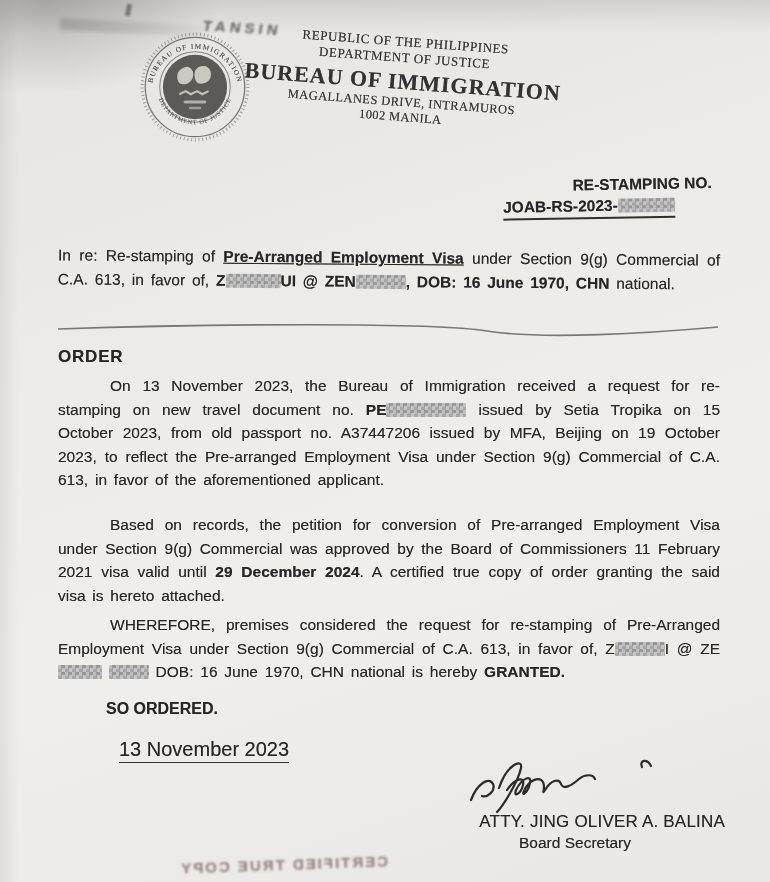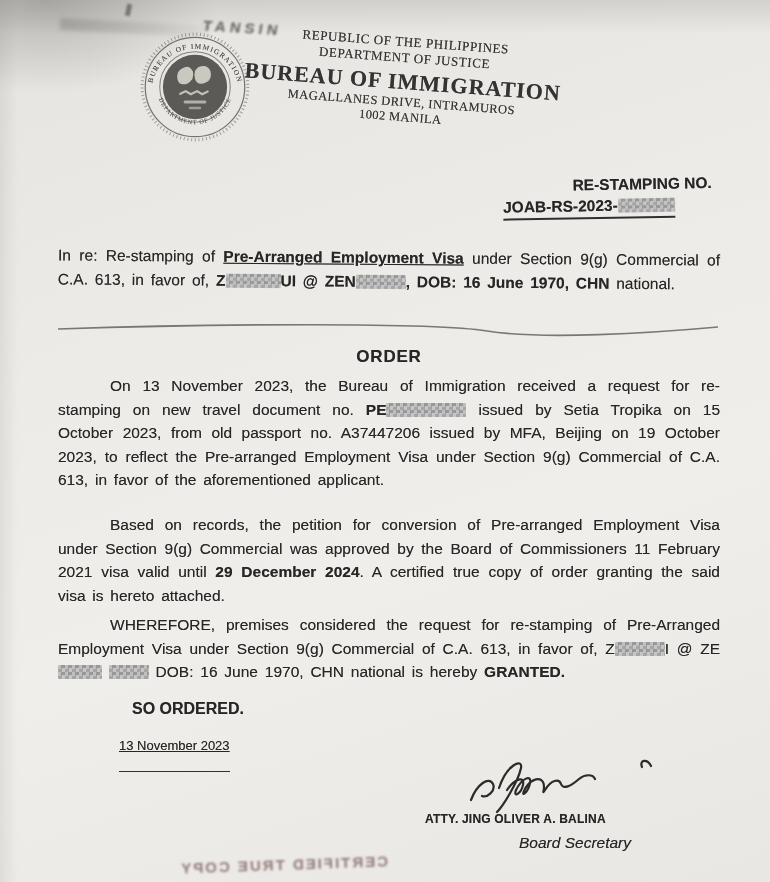--- a/index.html
+++ b/index.html
@@ -45,30 +45,30 @@
      background-size:7px 7px;filter:blur(0.4px);}
   
   .para{position:absolute;left:58px;width:662px;font-size:15.5px;line-height:23.5px;
      text-align:justify;word-spacing:2.5px;}
   .indent{text-indent:52px;}
   .inre{top:246px;transform:rotate(0.45deg);}
   .p1{top:374px;}
   .p2{top:513px;}
   .p3{top:613px;}
   .divider{position:absolute;left:52px;top:320px;width:672px;height:18px;}
-  .order-h{position:absolute;left:58px;top:347px;width:662px;text-align:center;
+  .order-h{position:absolute;left:58px;top:347px;width:662px;
      font-size:17px;font-weight:bold;letter-spacing:0.8px;}
-  .so-ordered{position:absolute;left:132px;top:700px;font-size:16px;font-weight:bold;}
-  .odate{position:absolute;left:119px;top:738px;font-size:13px;
-     border-bottom:1.6px solid #333;padding-bottom:18px;text-decoration:underline;}
+  .so-ordered{position:absolute;left:106px;top:700px;font-size:16px;font-weight:bold;}
+  .odate{position:absolute;left:119px;top:738px;font-size:20px;
+     border-bottom:1.6px solid #333;padding-bottom:1px;}
   .signature{position:absolute;left:455px;top:752px;width:230px;height:66px;filter:blur(0.3px);}
-  .sig-name{position:absolute;left:425px;top:812px;width:300px;text-align:left;
-     font-size:12px;font-weight:bold;letter-spacing:0.2px;}
+  .sig-name{position:absolute;left:425px;top:812px;width:300px;text-align:right;
+     font-size:17px;font-weight:normal;letter-spacing:0.2px;}
   .sig-title{position:absolute;left:425px;top:834px;width:300px;text-align:center;
-     font-size:15.5px;font-style:italic;}
+     font-size:15.5px;}
 </style>
 </head>
 <body>
 
 <div class="page txt">
 
   <div class="smudge"></div>
   <div class="mark-s"></div>
   <div class="bleed-top">TANSIN</div>
   <div class="bleed-bottom">CERTIFIED TRUE COPY</div>

